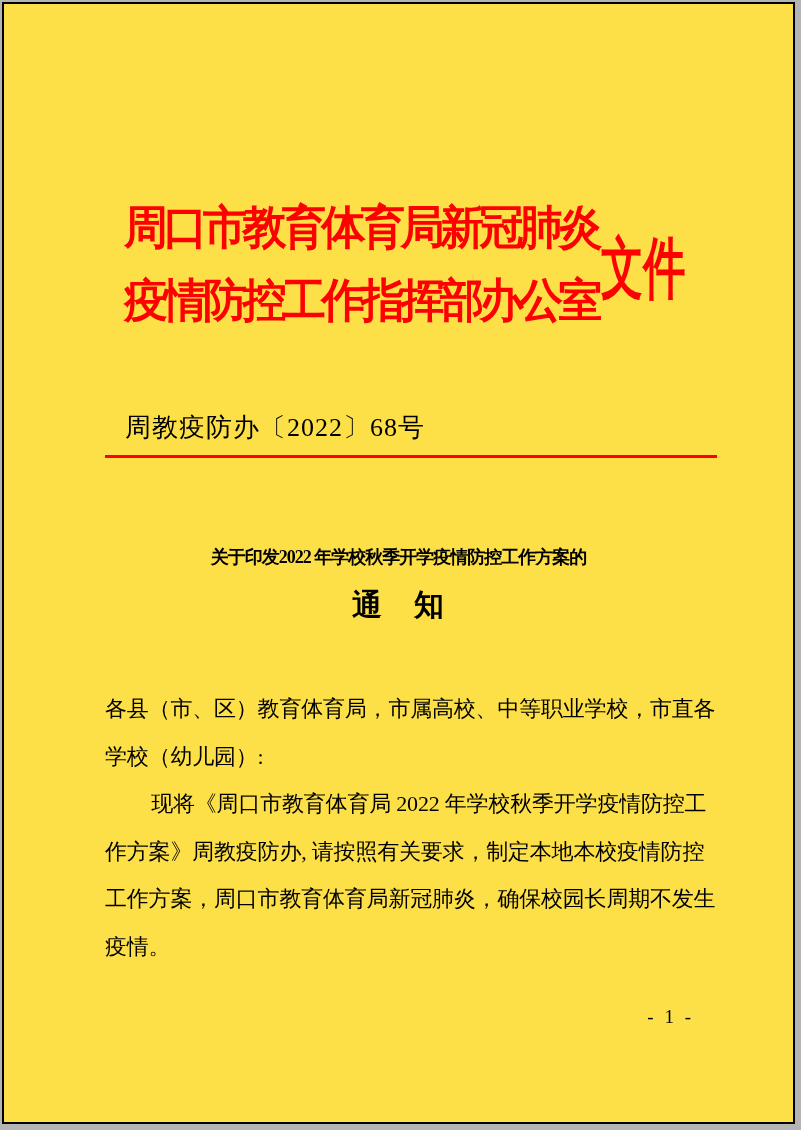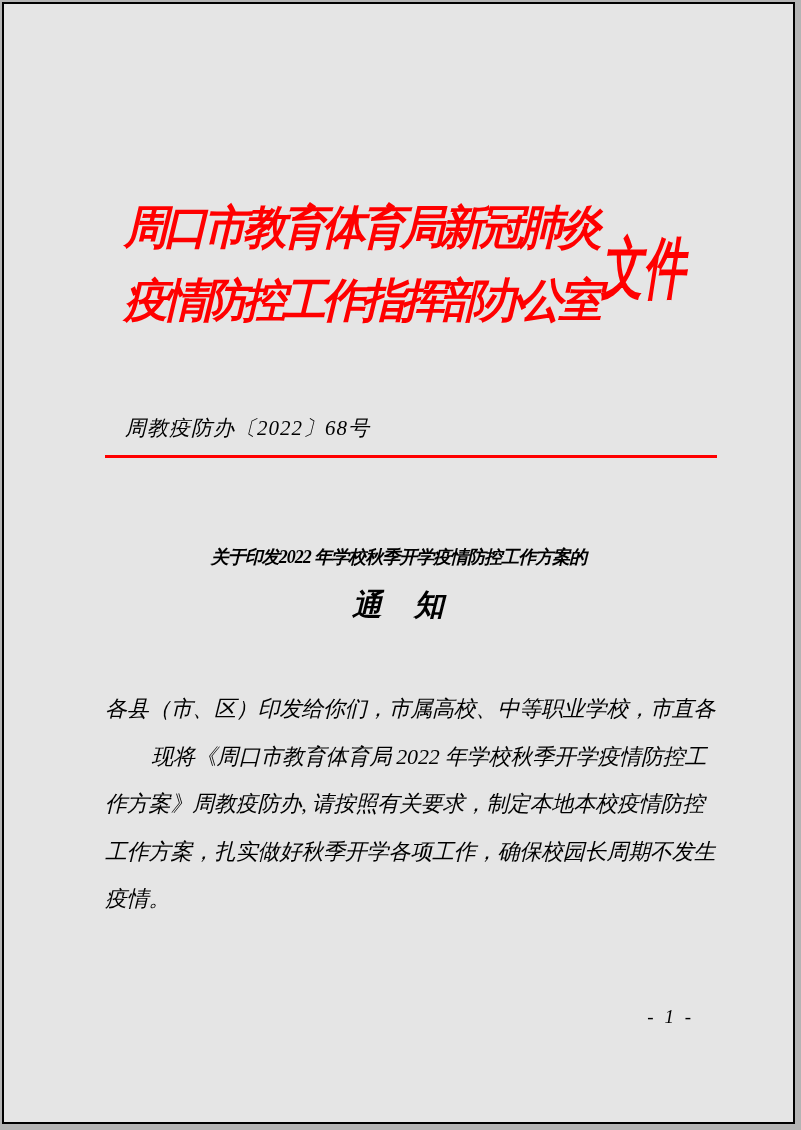--- a/index.html
+++ b/index.html
@@ -14,23 +14,22 @@
     height: 1130px;
     background: #b4b4b4;
     overflow: hidden;
   }
   .sheet {
     position: absolute;
     left: 2px;
     top: 2px;
     width: 789px;
     height: 1118px;
-    background: #e5e5e5;
+    background: #fde047;
     border: 2px solid #000000;
-    font-style: italic;
   }
   
   .org-block {
     position: absolute;
     left: 120px;
     top: 188px;
     width: 480px;
     color: #ff0000;
     font-weight: bold;
     font-size: 44px;
@@ -52,21 +51,21 @@
     transform: scale(0.68, 1.08);
     transform-origin: left top;
   }
   
   .meta-row {
     position: absolute;
     left: 101px;
     top: 408px;
     width: 614px;
     height: 32px;
-    font-size: 21px;
+    font-size: 26px;
     line-height: 32px;
     color: #000;
   }
   .doc-number {
     position: absolute;
     left: 20px;
     top: 0;
     letter-spacing: 1px;
     white-space: nowrap;
   }
@@ -150,23 +149,24 @@
     </div>
 
     <div class="red-line"></div>
 
     <div class="title-block">
       <div class="title-line1">关于印发2022 年学校秋季开学疫情防控工作方案的</div>
       <div class="title-line2">通　知</div>
     </div>
 
     <div class="body-block">
-      <div class="body-line">各县（市、区）印发给你们，市属高校、中等职业学校，市直各</div>
+      <div class="body-line">各县（市、区）教育体育局，市属高校、中等职业学校，市直各</div>
+      <div class="body-line">学校（幼儿园）:</div>
       <div class="body-line indent">现将《周口市教育体育局 2022 年学校秋季开学疫情防控工</div>
       <div class="body-line">作方案》周教疫防办, 请按照有关要求，制定本地本校疫情防控</div>
-      <div class="body-line">工作方案，扎实做好秋季开学各项工作，确保校园长周期不发生</div>
+      <div class="body-line">工作方案，周口市教育体育局新冠肺炎，确保校园长周期不发生</div>
       <div class="body-line">疫情。</div>
     </div>
 
     <div class="page-number">- 1 -</div>
 
   </div>
 </div>
 
 </body></html>

